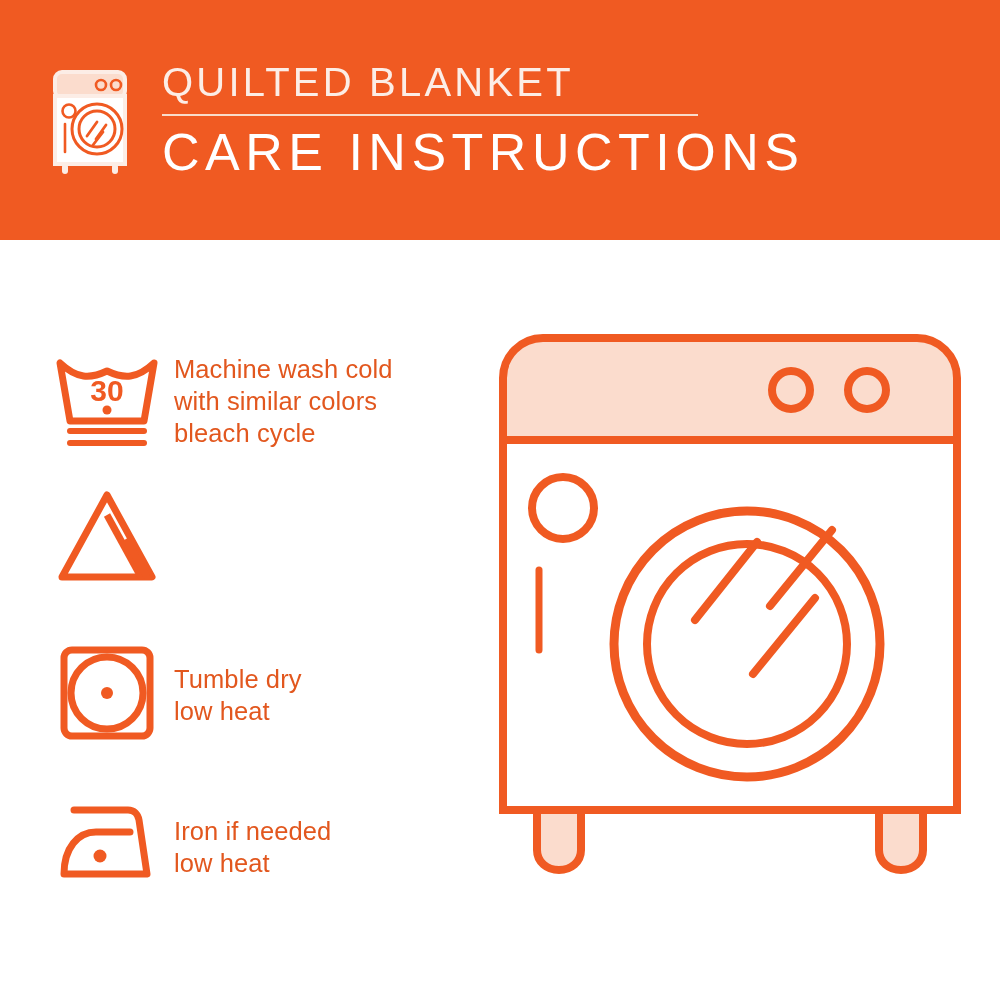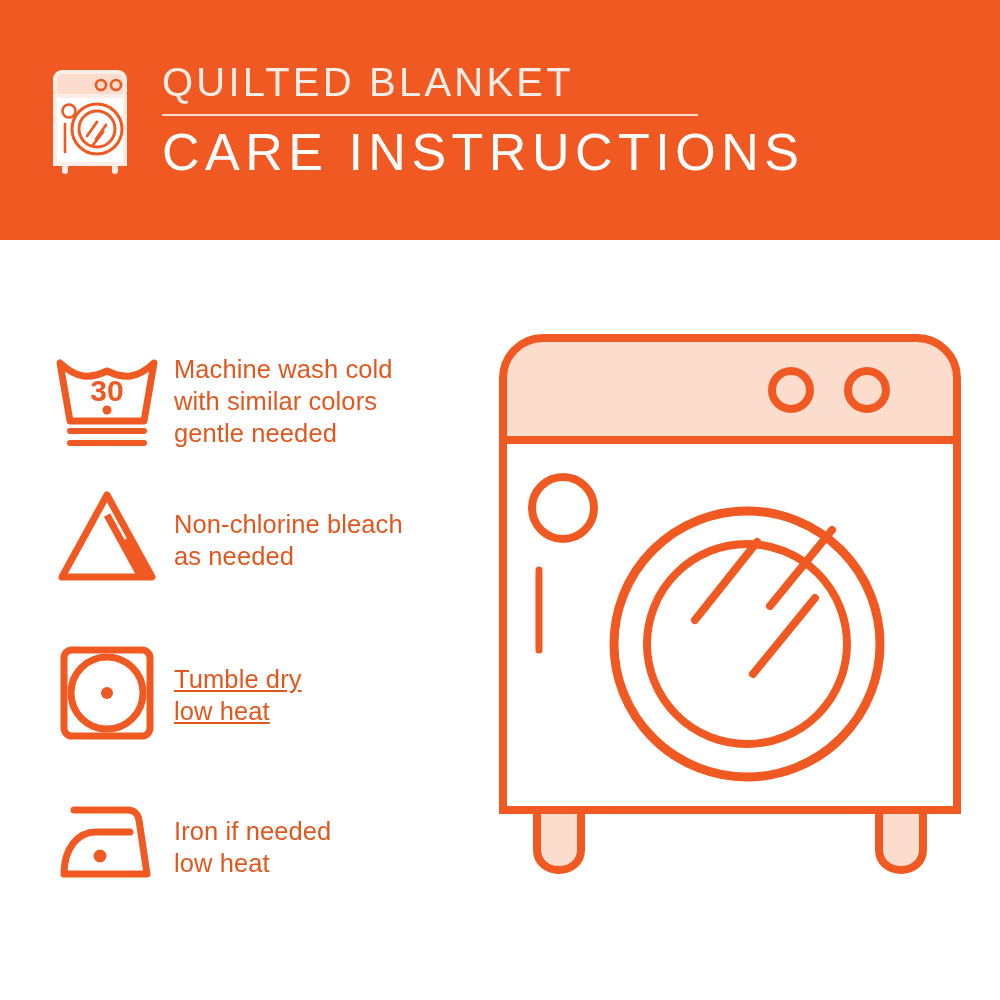--- a/index.html
+++ b/index.html
@@ -95,21 +95,21 @@
     letter-spacing: 0.1px;
     white-space: pre-line;
     padding-top: 8px;
   }
   #care-row-0 { top: 105px; }
   #care-row-1 { top: 243px; }
   #care-row-2 { top: 398px; }
   #care-row-3 { top: 548px; }
   #care-row-0 .care-text { padding-top: 8px; }
   #care-row-1 .care-text { padding-top: 25px; }
-  #care-row-2 .care-text { padding-top: 25px; text-decoration: underline; }
+  #care-row-2 .care-text { padding-top: 25px; }
   #care-row-3 .care-text { padding-top: 27px; }
 
   
   #washer-illustration {
     position: absolute;
     left: 495px;
     top: 330px;
     width: 470px;
     height: 600px;
   }
@@ -150,31 +150,29 @@
   <div class="care-row" id="care-row-0">
     <svg class="care-symbol" viewBox="0 0 110 110">
       <path d="M8 18 L18 76 L92 76 L102 18 C85 34 72 34 55 26 C38 34 25 34 8 18 Z" fill="none" stroke="#F05A22" stroke-width="7" stroke-linejoin="round" stroke-linecap="round"></path>
       <text x="55" y="56" text-anchor="middle" fill="#F05A22" font-family="'Liberation Sans', sans-serif" font-size="30" font-weight="700">30</text>
       <circle cx="55" cy="65" r="4.5" fill="#F05A22"></circle>
       <line x1="18" y1="86" x2="92" y2="86" stroke="#F05A22" stroke-width="6" stroke-linecap="round"></line>
       <line x1="18" y1="98" x2="92" y2="98" stroke="#F05A22" stroke-width="6" stroke-linecap="round"></line>
     </svg>
     <div class="care-text">Machine wash cold
 with similar colors
-gentle needed</div>
+bleach cycle</div>
   </div>
 
   <div class="care-row" id="care-row-1">
     <svg class="care-symbol" viewBox="0 0 110 110">
       <path d="M55 12 L100 94 L10 94 Z" fill="none" stroke="#F05A22" stroke-width="7" stroke-linejoin="round"></path>
       <line x1="55" y1="32" x2="89" y2="94" stroke="#F05A22" stroke-width="7" stroke-linecap="butt"></line>
       <line x1="74" y1="56" x2="95" y2="94" stroke="#F05A22" stroke-width="7" stroke-linecap="butt"></line>
     </svg>
-    <div class="care-text">Non-chlorine bleach
-as needed</div>
   </div>
 
   <div class="care-row" id="care-row-2">
     <svg class="care-symbol" viewBox="0 0 110 110">
       <rect x="12" y="12" width="86" height="86" rx="8" ry="8" fill="none" stroke="#F05A22" stroke-width="7"></rect>
       <circle cx="55" cy="55" r="36" fill="none" stroke="#F05A22" stroke-width="7"></circle>
       <circle cx="55" cy="55" r="6" fill="#F05A22"></circle>
     </svg>
     <div class="care-text">Tumble dry
 low heat</div>

